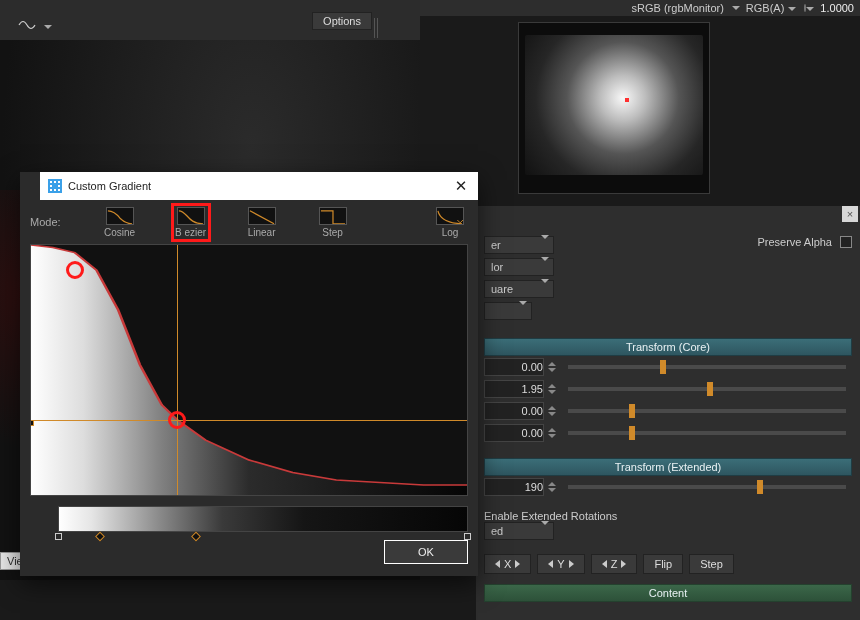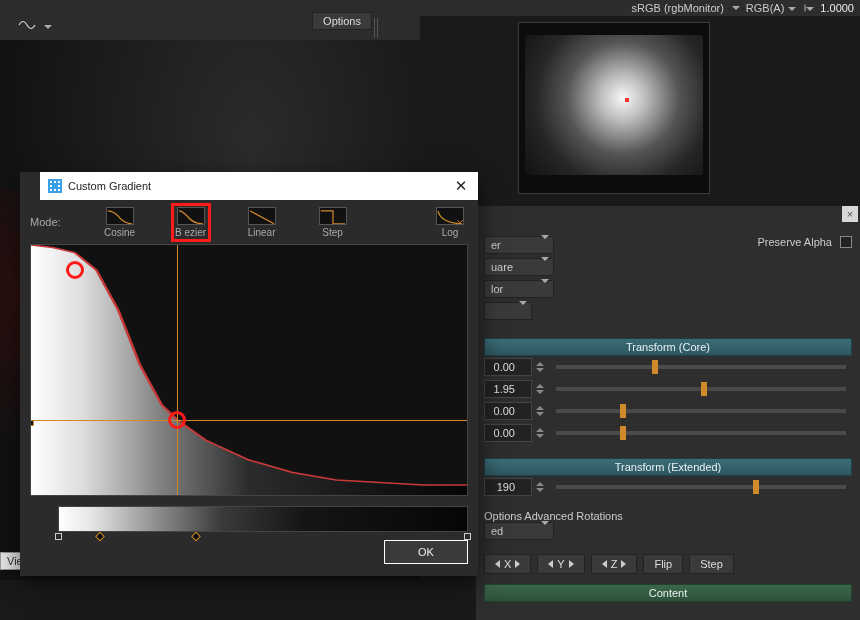--- a/index.html
+++ b/index.html
@@ -44,21 +44,21 @@
   .props { position: absolute; right: 0; top: 206px; width: 384px; bottom: 0; background: #2e2e2e; }
   .props .closebox { position:absolute; right:2px; top:0; width:16px; height:16px; background:#d8d8d8; display:flex; align-items:center; justify-content:center; color:#555; }
   .props-body { position: absolute; left: 0; right: 0; top: 30px; bottom: 0; padding: 0 8px; }
   .prop-row { display: flex; align-items: flex-start; height: 22px; gap: 8px; }
   .dd { min-width: 70px; height: 18px; background: #3a3a3a; border: 1px solid #222; display: flex; align-items: center; justify-content: space-between; padding: 0 4px 0 6px; color: #ccc; }
   .dd .car::after { content:""; border-left:4px solid transparent; border-right:4px solid transparent; border-top:4px solid #aaa; }
   .checkbox { width: 12px; height: 12px; border: 1px solid #888; background: #222; }
   .section-head { margin-top: 14px; height: 18px; background: linear-gradient(#3b6e78,#2e5660); color: #e8f1f3; display: flex; align-items: center; justify-content: center; font-size: 11px; border: 1px solid #1f3d44; }
   .section-head.green { background: linear-gradient(#3b6749,#2d5139); border-color:#24412e; }
   .slider-row { display: flex; align-items: center; height: 22px; gap: 4px; }
-  .numbox { width: 48px; height: 18px; background: #222; border: 1px solid #444; color: #ddd; display: flex; align-items: center; justify-content: flex-end; padding-right: 16px; }
+  .numbox { width: 60px; height: 18px; background: #222; border: 1px solid #444; color: #ddd; display: flex; align-items: center; justify-content: flex-end; padding-right: 0; }
   .spinner { width: 10px; display:flex; flex-direction:column; }
   .spinner span { width:0; height:0; border-left:4px solid transparent; border-right:4px solid transparent; }
   .spinner .up { border-bottom:4px solid #888; margin-bottom:2px; }
   .spinner .dn { border-top:4px solid #888; }
   .slider-track { flex: 1; height: 4px; background: #4a4a4a; position: relative; margin: 0 6px; }
   .slider-thumb { position: absolute; top: -5px; width: 6px; height: 14px; background: #d08a2a; }
   .btnrow { display:flex; gap:6px; margin-top:10px; align-items:center; }
   .btn { height: 20px; padding: 0 10px; background: #3a3a3a; border: 1px solid #222; color: #ddd; display:flex; align-items:center; gap:4px; }
   .btn .tri-l::before { content:""; border-top:4px solid transparent; border-bottom:4px solid transparent; border-right:5px solid #ccc; display:inline-block; }
   .btn .tri-r::before { content:""; border-top:4px solid transparent; border-bottom:4px solid transparent; border-left:5px solid #ccc; display:inline-block; }
@@ -192,27 +192,27 @@
       <div class="dd">
           <span>er</span>
           <span class="car"></span>
         </div>
       <span style="flex:1"></span>
       <span>Preserve Alpha</span>
       <span class="checkbox"></span>
     </div>
     <div class="prop-row">
       <div class="dd">
-          <span>uare</span>
+          <span>lor</span>
           <span class="car"></span>
         </div>
     </div>
     <div class="prop-row">
       <div class="dd">
-          <span>lor</span>
+          <span>uare</span>
           <span class="car"></span>
         </div>
     </div>
     <div class="prop-row">
       <div class="dd" style="min-width:48px">
           <span></span>
           <span class="car"></span>
         </div>
     </div>
 
@@ -267,21 +267,21 @@
     <div class="spinner">
             <span class="up"></span>
             <span class="dn"></span>
           </div>
     <div class="slider-track">
             <div class="slider-thumb" style="left:68%"></div>
           </div>
   </div>
       </div>
 
-    <div style="margin-top:12px">Options Advanced Rotations</div>
+    <div style="margin-top:12px">Enable Extended Rotations</div>
     <div class="prop-row">
       <div class="dd">
           <span>ed</span>
           <span class="car"></span>
         </div>
     </div>
 
     <div class="btnrow">
       <div class="btn">
           <span class="tri-l"></span>

